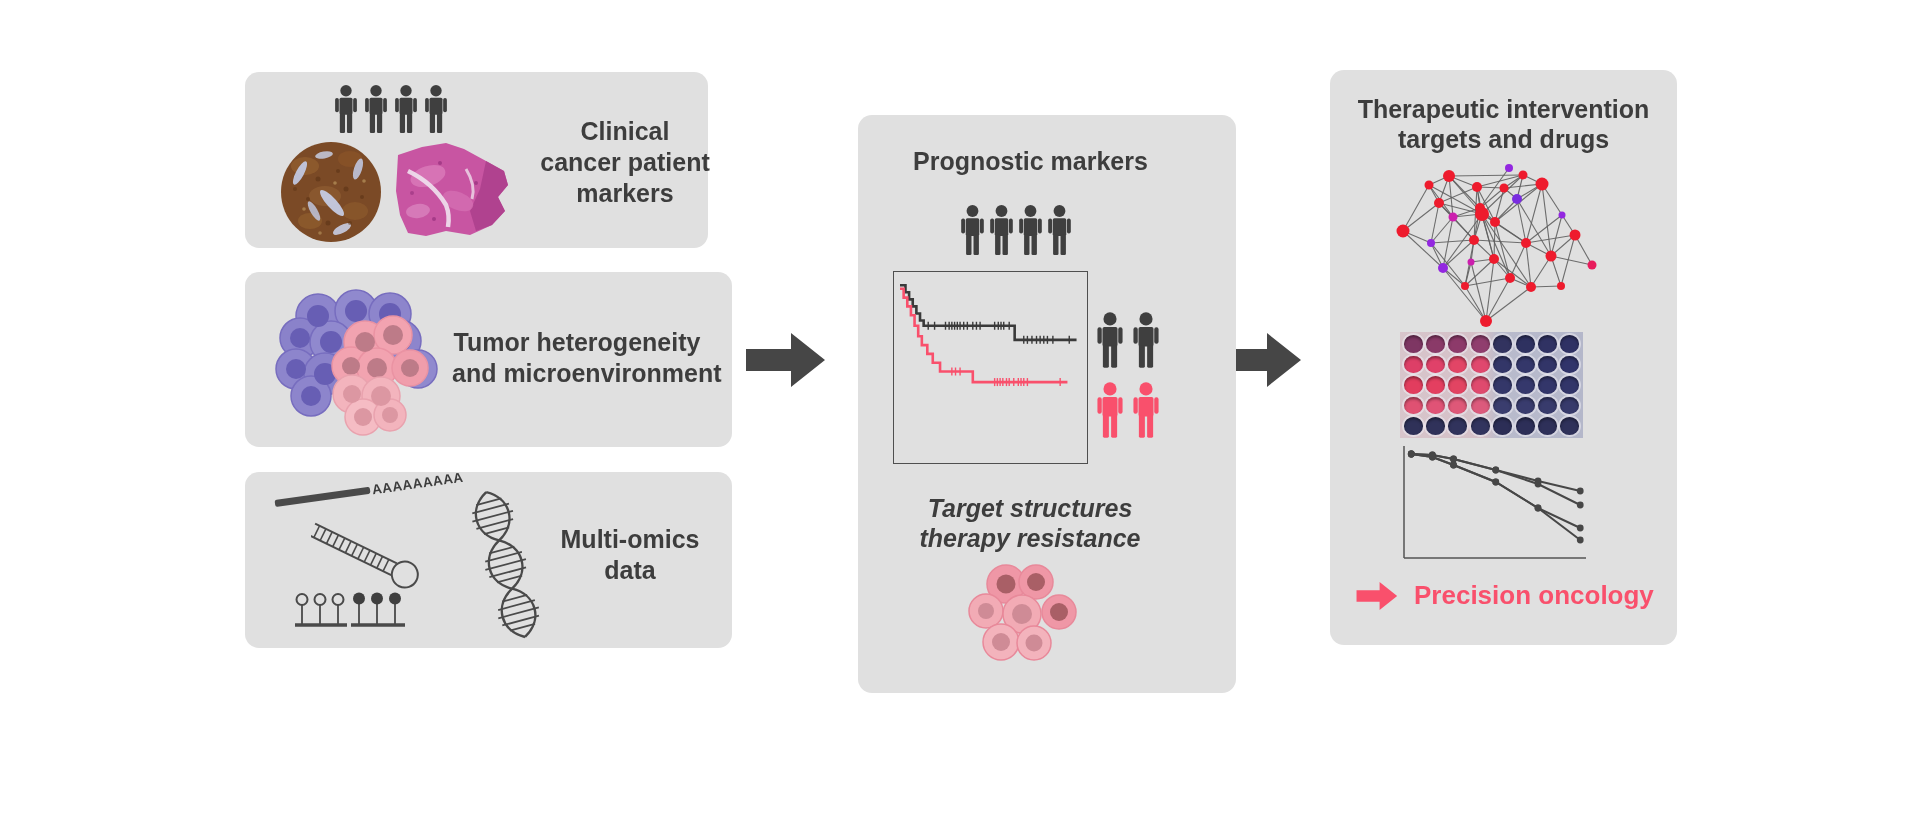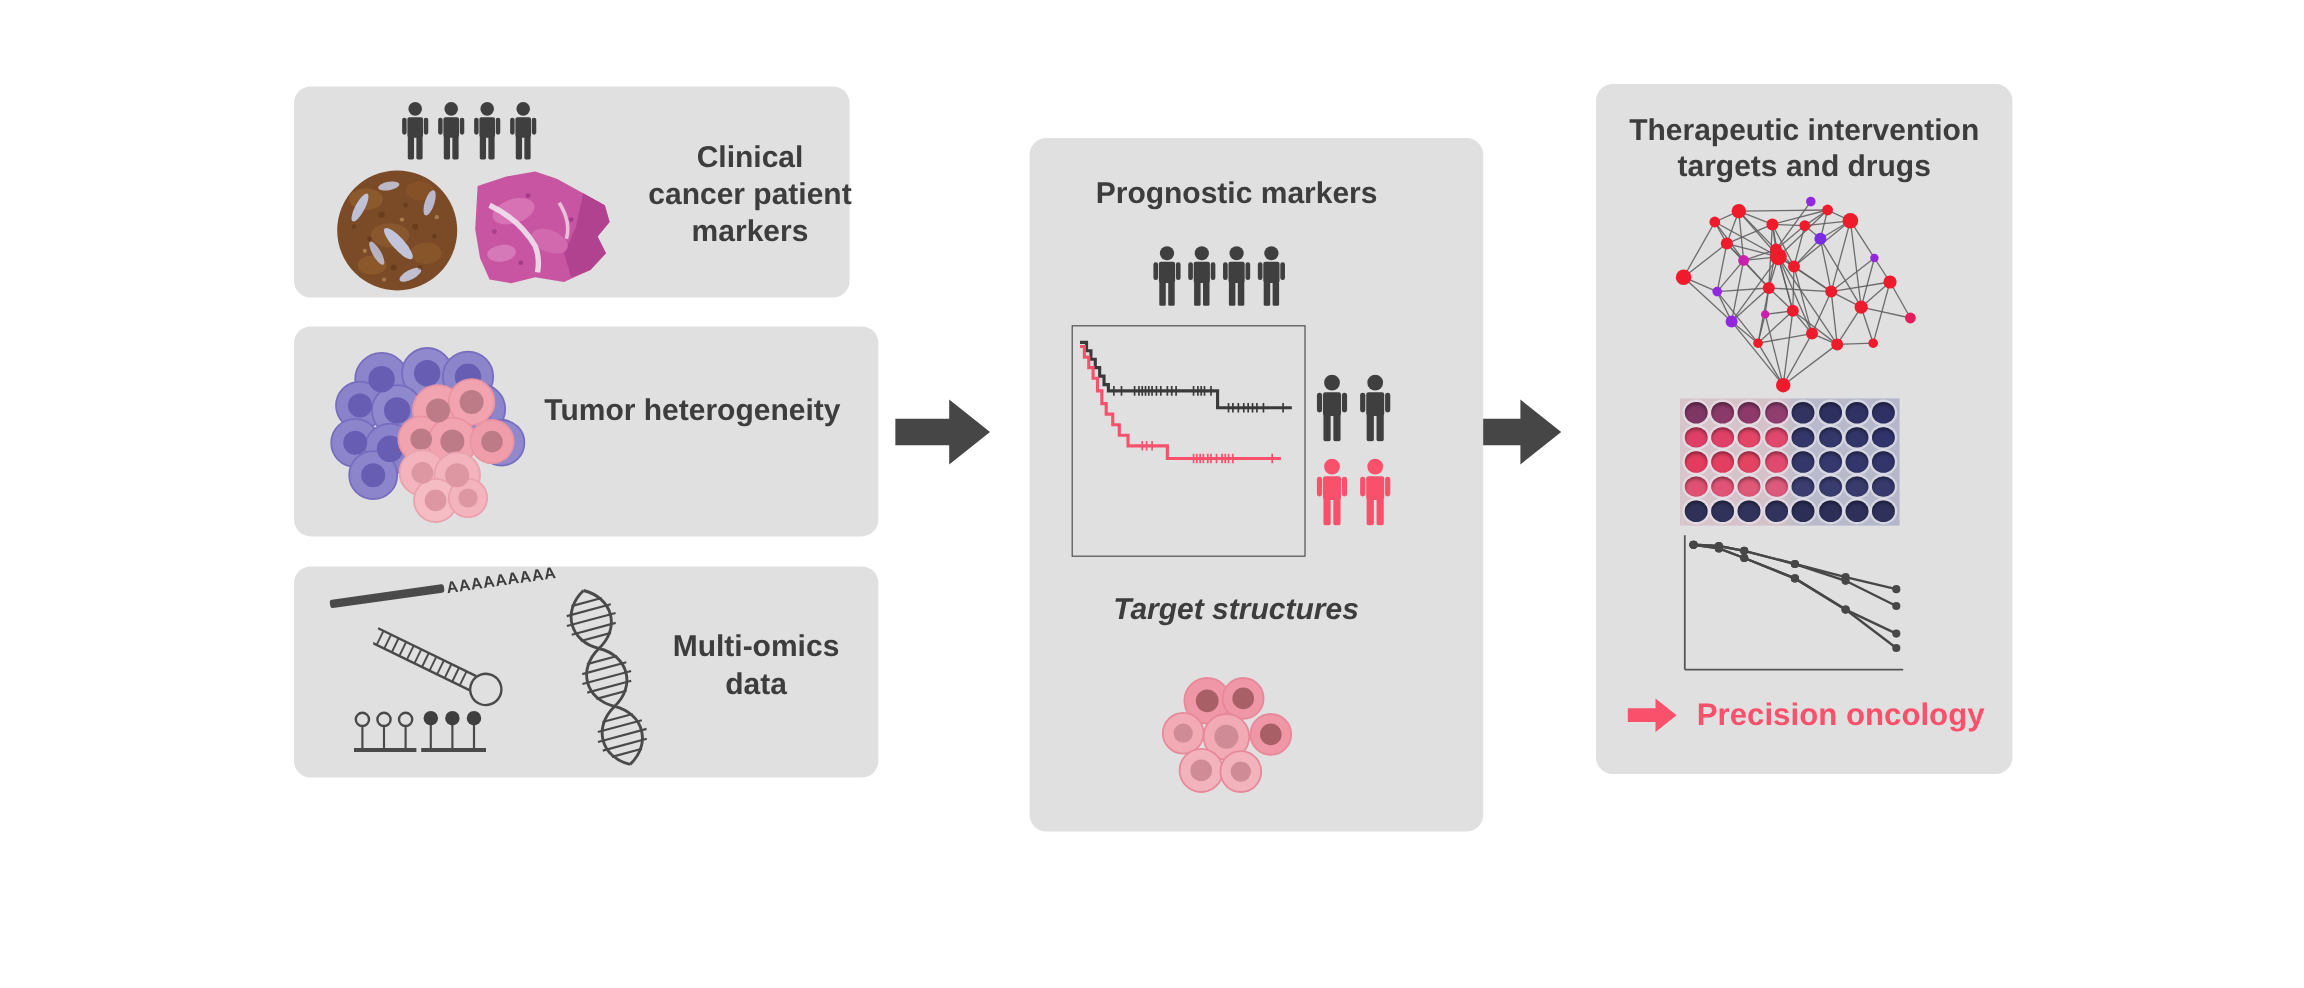--- a/index.html
+++ b/index.html
@@ -159,20 +159,21 @@
       </g>
       <g fill="#dc97a2">
         <circle cx="79" cy="110" r="9"></circle>
           <circle cx="108" cy="112" r="10"></circle>
           <circle cx="90" cy="133" r="9"></circle>
           <circle cx="117" cy="131" r="8"></circle>
       </g>
     </svg>
     <div class="title" style="left:207px;top:55px;width:250px;">
       <div>Tumor heterogeneity</div>
+      <div>and microenvironment</div>
     </div>
   </div>
 
   <div class="panel" style="left:245px;top:472px;width:487px;height:176px;">
     <div class="polya" style="left:30px;top:24px;">
       <div class="bar"></div>
       <span class="tail">AAAAAAAAA</span>
     </div>
     <svg class="abs" style="left:66px;top:42px;" width="132" height="82" viewBox="0 0 132 82">
       <g transform="rotate(26 5 10)" stroke="#4a4a4a" fill="none">
@@ -330,20 +331,21 @@
     <div class="person-row pair" style="left:237px;top:264px;">
       <svg width="30" height="62" viewBox="0 0 32 60">
           <use href="#person" fill="#f9506c"></use>
         </svg>
       <svg width="30" height="62" viewBox="0 0 32 60">
           <use href="#person" fill="#f9506c"></use>
         </svg>
     </div>
     <div class="title" style="left:22px;top:378px;width:300px;line-height:30px;font-style:italic;">
       <div>Target structures</div>
+      <div>therapy resistance</div>
     </div>
     <svg class="abs" style="left:104px;top:443px;" width="120" height="110" viewBox="0 0 120 110">
       <g stroke="#e8899a" stroke-width="1.5">
         <circle cx="44" cy="26" r="19" fill="#ef97a6"></circle>
           <circle cx="74" cy="24" r="17" fill="#ef97a6"></circle>
         <circle cx="24" cy="53" r="17" fill="#f2abb5"></circle>
           <circle cx="60" cy="56" r="19" fill="#f2abb5"></circle>
         <circle cx="97" cy="54" r="17" fill="#ef97a6"></circle>
           <circle cx="39" cy="84" r="18" fill="#f3b3bc"></circle>
         <circle cx="72" cy="85" r="17" fill="#f3b3bc"></circle>

